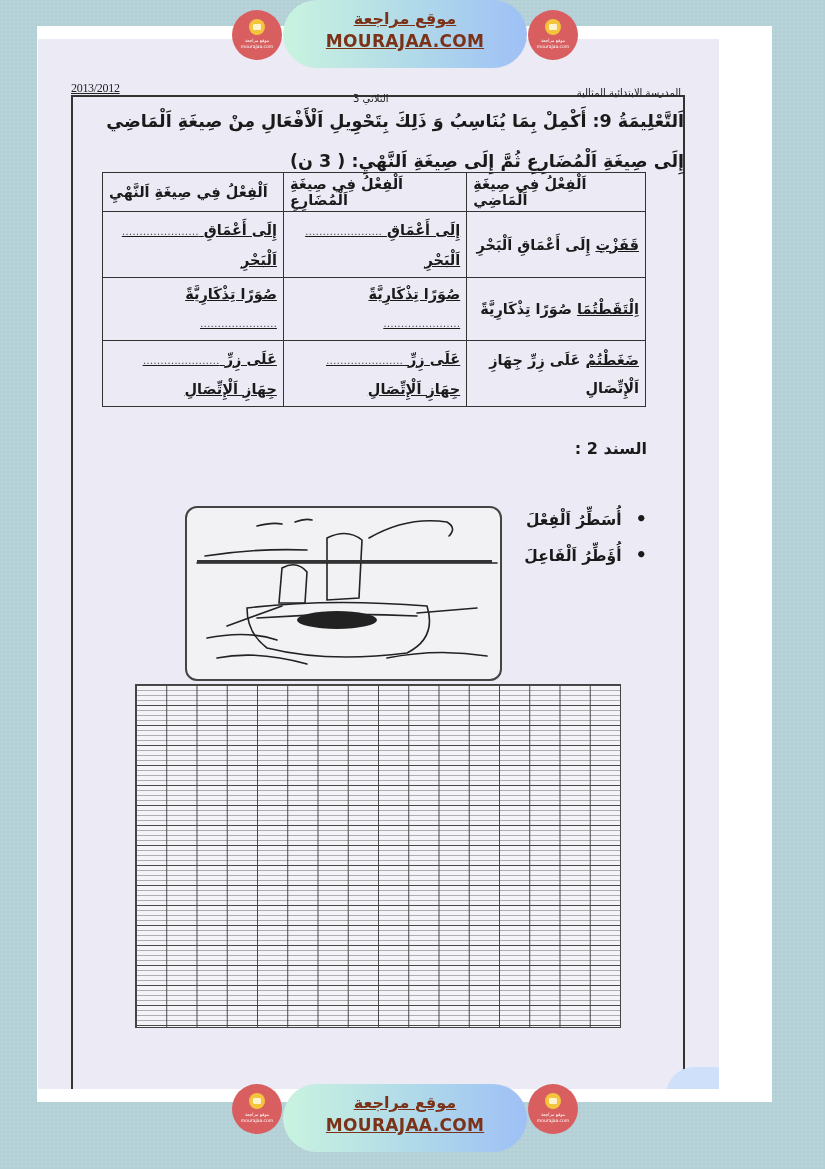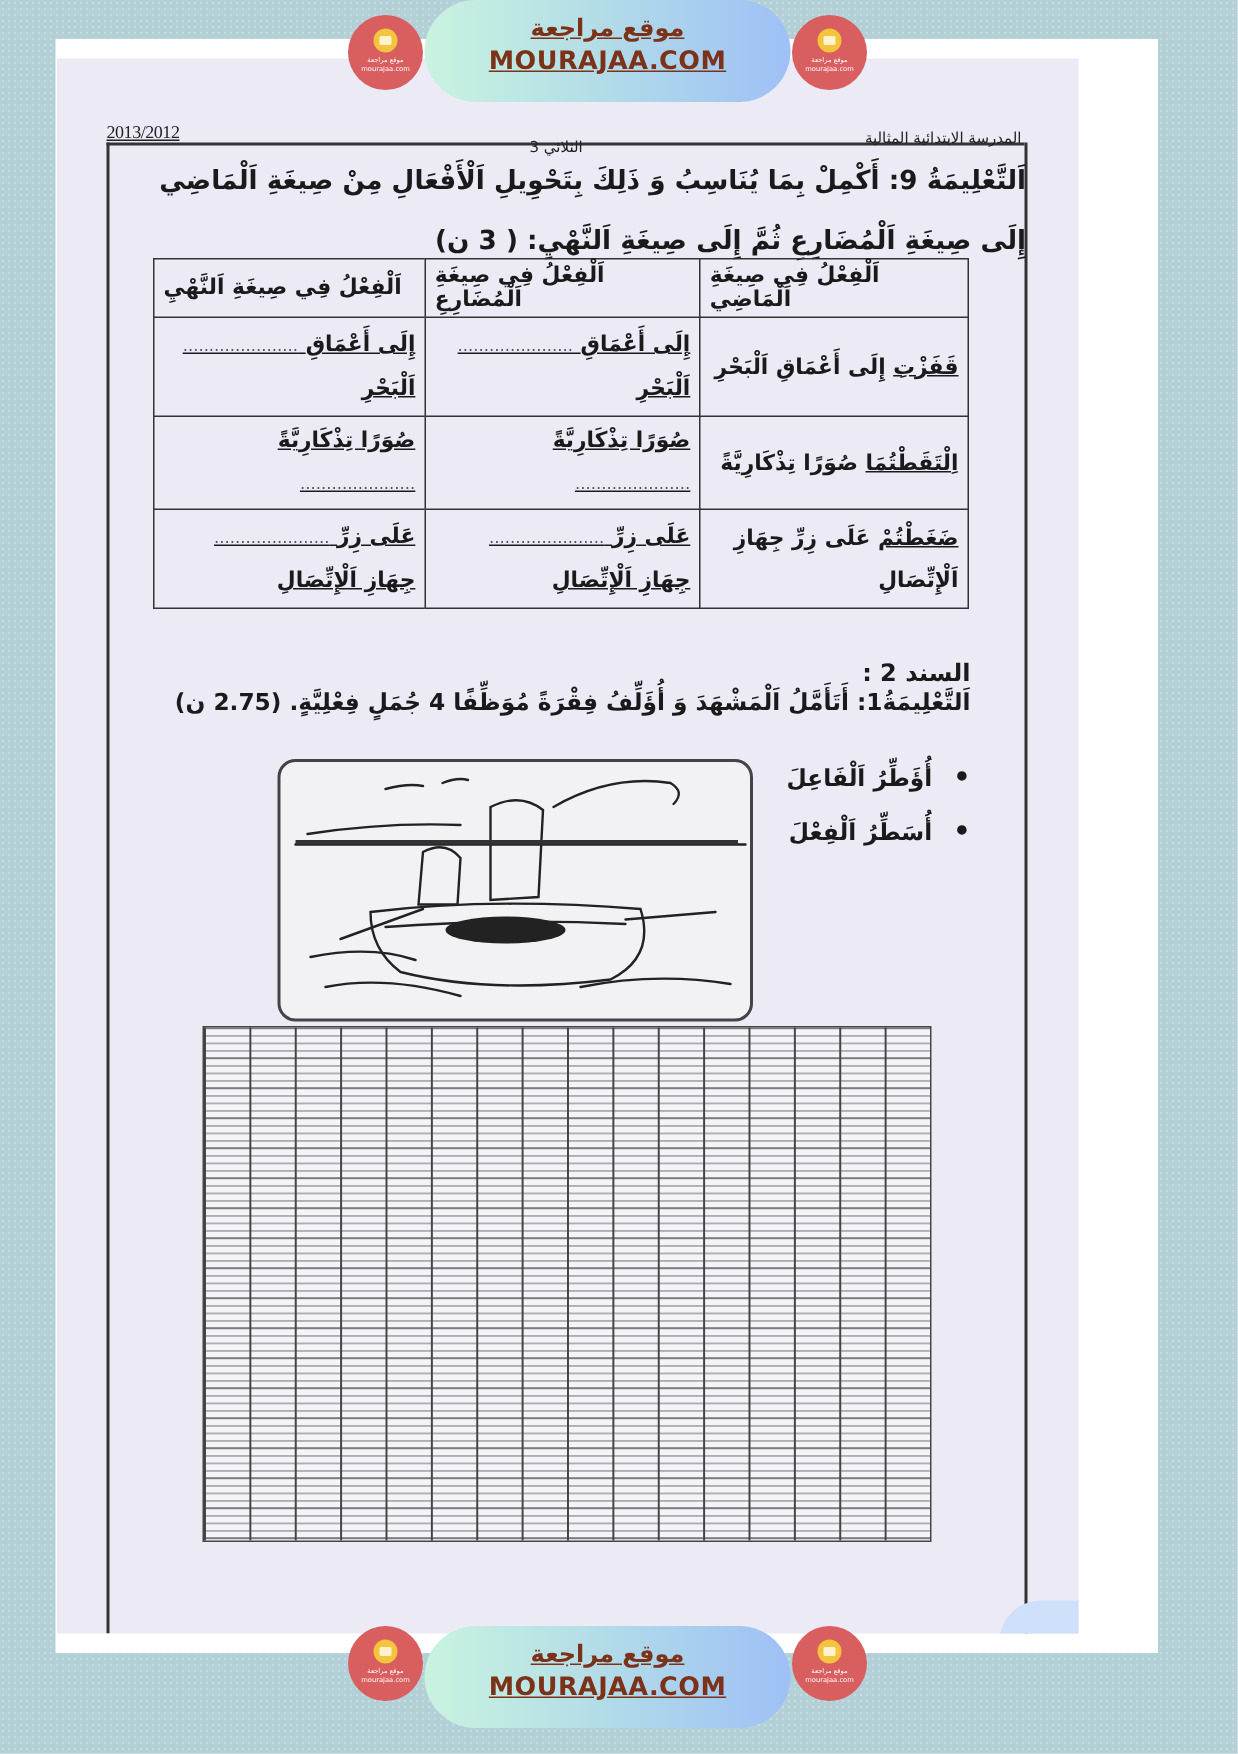--- a/index.html
+++ b/index.html
@@ -127,25 +127,24 @@
       <td class="center">
         <span>عَلَى زِرِّ</span>
         <span class="dots">......................</span><br>
         <span>جِهَازِ اَلْإِتِّصَالِ</span>
       </td>
     </tr>
   </tbody>
     </table>
 
   <div class="sanad">السند 2 :</div>
-  <div class="q1">اَلتَّعْلِيمَةُ1: أَتَأَمَّلُ اَلْمَشْهَدَ وَ أُؤَلِّفُ فِقْرَةً مُوَظِّفًا 4 جُمَلٍ فِعْلِيَّةٍ. (2.75 ن)</div>
 
   <ul class="bullets">
+    <li>أُسَطِّرُ اَلْفِعْلَ</li>
     <li>أُؤَطِّرُ اَلْفَاعِلَ</li>
-    <li>أُسَطِّرُ اَلْفِعْلَ</li>
   </ul>
 
   <div class="pic">
     <svg width="313" height="171" viewBox="0 0 313 171">
       <g fill="none" stroke="#222" stroke-width="1.6" stroke-linecap="round">
         <path d="M18 48 Q70 40 120 42 M10 55 L310 55"></path>
         <path d="M70 18 Q85 14 95 16 M108 14 Q118 10 125 12"></path>
         <path d="M60 100 Q140 90 240 98 Q250 130 220 145 Q140 155 80 140 Q60 125 60 100 Z"></path>
         <path d="M70 110 Q150 104 230 108"></path>
         <path d="M140 30 Q160 20 175 32 L172 90 L140 92 Z"></path>

